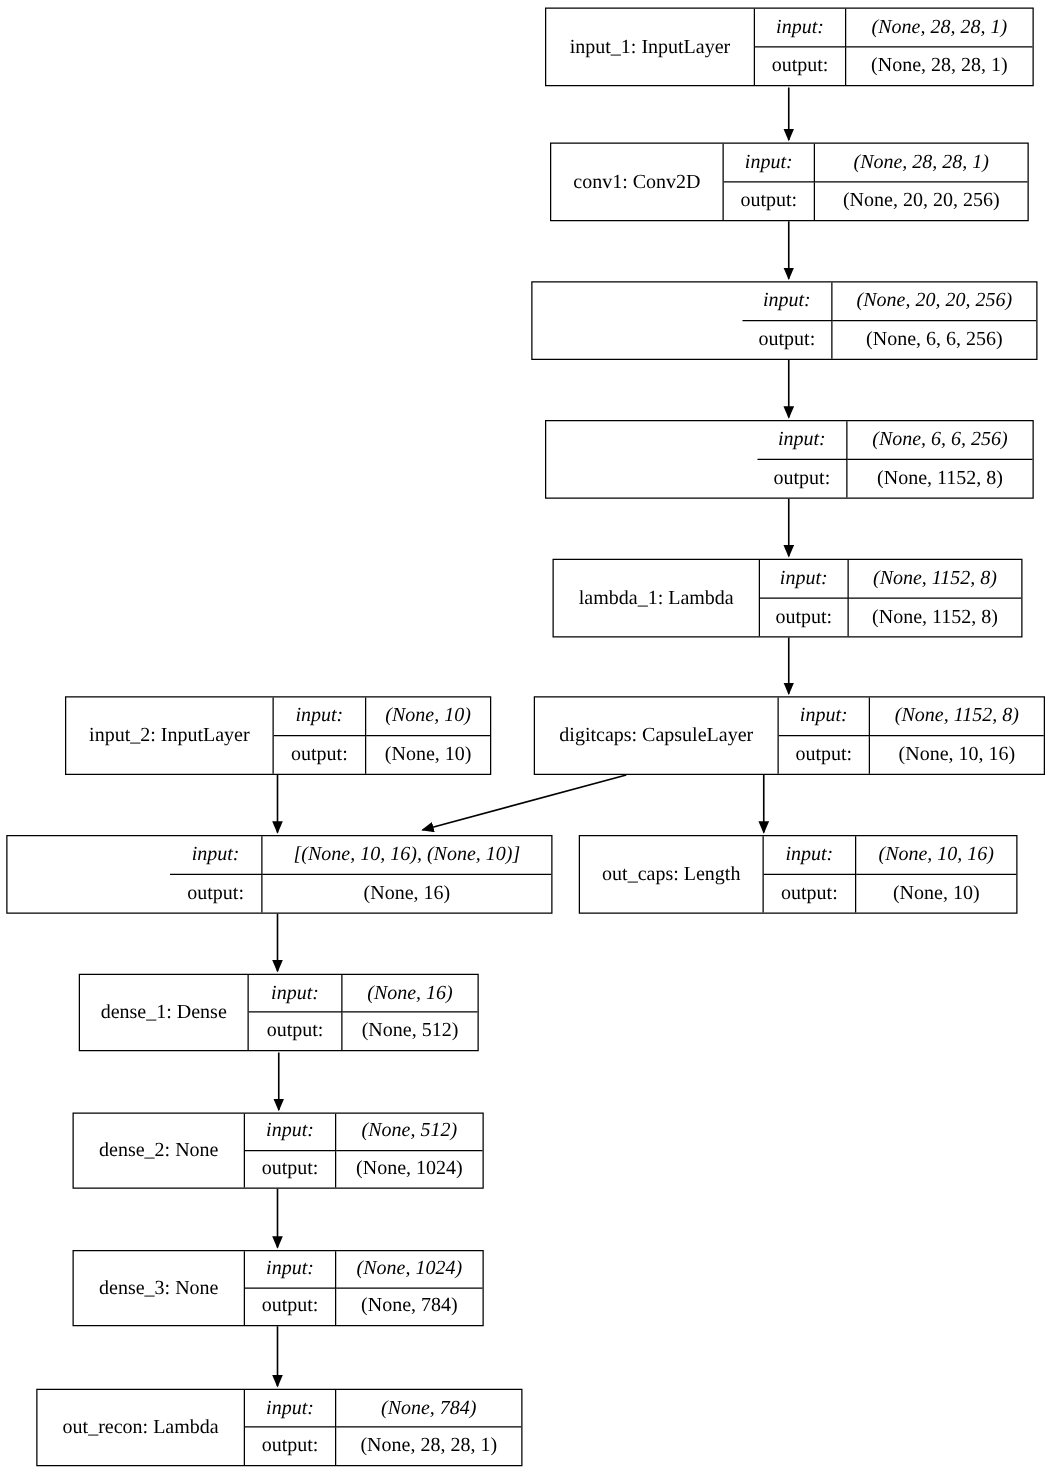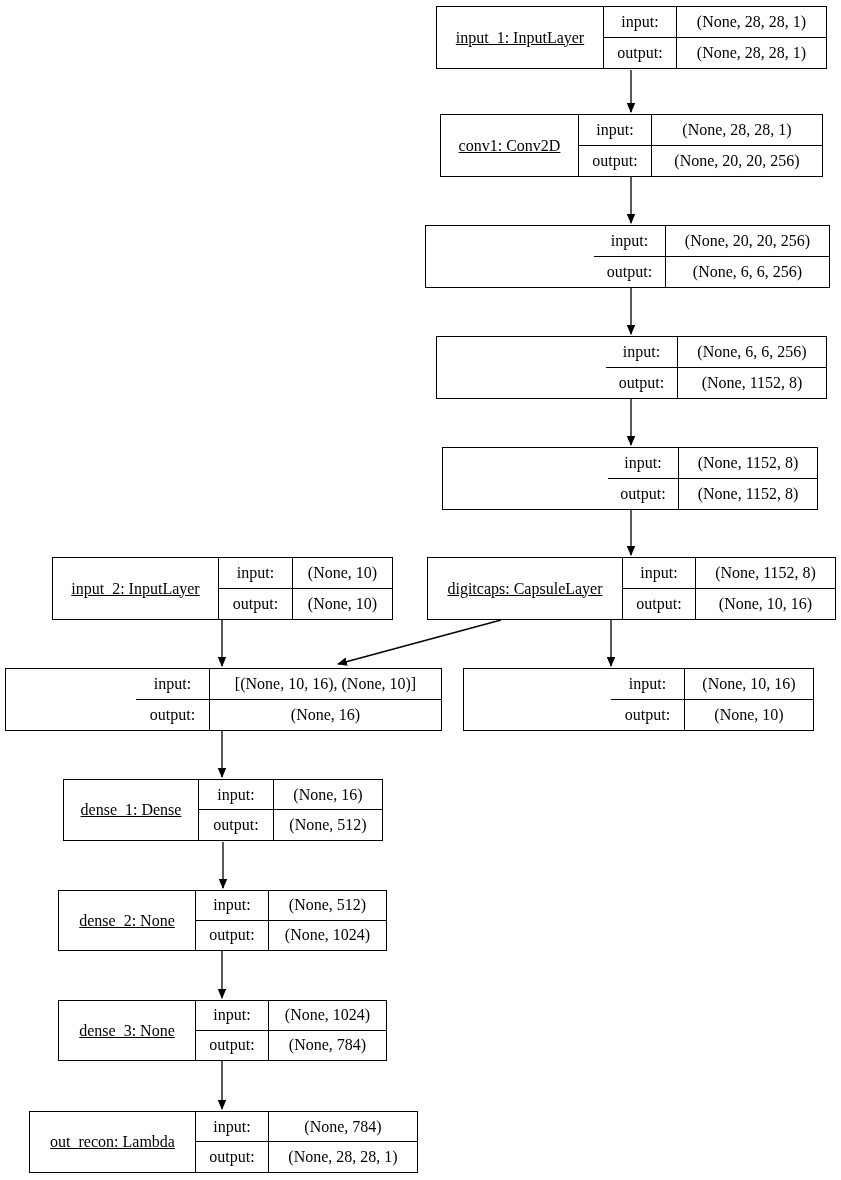--- a/index.html
+++ b/index.html
@@ -38,25 +38,24 @@
     align-items: center;
     justify-content: center;
     white-space: nowrap;
     box-sizing: border-box;
     padding: 0 3px;
   }
   .label-cell {
     grid-column: 1;
     grid-row: 1 / 3;
     border-right: 1.4px solid #000000;
-    text-decoration: underline;
   }
   .io-key { grid-column: 2; border-right: 1.4px solid #000000; }
   .io-val { grid-column: 3; }
-  .row-1  { grid-row: 1; border-bottom: 1.4px solid #000000; }
+  .row-1  { grid-row: 1; border-bottom: 1.4px solid #000000; font-style: italic; }
   .row-2  { grid-row: 2; }
 </style>
 </head>
 <body>
 
 <div id="diagram">
   <svg id="edge-layer" width="841" height="1180" viewBox="0 0 841 1180">
     <defs>
       <marker id="arrowhead" markerWidth="11" markerHeight="9" refX="9" refY="4.25" orient="auto" markerUnits="userSpaceOnUse">
         <path d="M0,0 L10,4.25 L0,8.5 z" fill="#000000"></path>
@@ -96,20 +95,21 @@
         <div class="cell io-key row-2">output:</div>
         <div class="cell io-val row-2">(None, 6, 6, 256)</div>
       </div>
       <div class="node" style="left: 436px; top: 336px; width: 391px; height: 63px; grid-template-columns: 169px 72px 1fr;">
         <div class="cell io-key row-1">input:</div>
         <div class="cell io-val row-1">(None, 6, 6, 256)</div>
         <div class="cell io-key row-2">output:</div>
         <div class="cell io-val row-2">(None, 1152, 8)</div>
       </div>
       <div class="node" style="left: 442px; top: 447px; width: 376px; height: 63px; grid-template-columns: 165px 71px 1fr;">
+        <div class="cell label-cell">lambda_1: Lambda</div>
         <div class="cell io-key row-1">input:</div>
         <div class="cell io-val row-1">(None, 1152, 8)</div>
         <div class="cell io-key row-2">output:</div>
         <div class="cell io-val row-2">(None, 1152, 8)</div>
       </div>
       <div class="node" style="left: 52px; top: 557px; width: 341px; height: 63px; grid-template-columns: 166px 74px 1fr;">
         <div class="cell label-cell">input_2: InputLayer</div>
         <div class="cell io-key row-1">input:</div>
         <div class="cell io-val row-1">(None, 10)</div>
         <div class="cell io-key row-2">output:</div>
@@ -122,20 +122,21 @@
         <div class="cell io-key row-2">output:</div>
         <div class="cell io-val row-2">(None, 10, 16)</div>
       </div>
       <div class="node" style="left: 5px; top: 668px; width: 437px; height: 63px; grid-template-columns: 130px 74px 1fr;">
         <div class="cell io-key row-1">input:</div>
         <div class="cell io-val row-1">[(None, 10, 16), (None, 10)]</div>
         <div class="cell io-key row-2">output:</div>
         <div class="cell io-val row-2">(None, 16)</div>
       </div>
       <div class="node" style="left: 463px; top: 668px; width: 351px; height: 63px; grid-template-columns: 147px 74px 1fr;">
+        <div class="cell label-cell">out_caps: Length</div>
         <div class="cell io-key row-1">input:</div>
         <div class="cell io-val row-1">(None, 10, 16)</div>
         <div class="cell io-key row-2">output:</div>
         <div class="cell io-val row-2">(None, 10)</div>
       </div>
       <div class="node" style="left: 63px; top: 779px; width: 320px; height: 62px; grid-template-columns: 135px 75px 1fr;">
         <div class="cell label-cell">dense_1: Dense</div>
         <div class="cell io-key row-1">input:</div>
         <div class="cell io-val row-1">(None, 16)</div>
         <div class="cell io-key row-2">output:</div>

